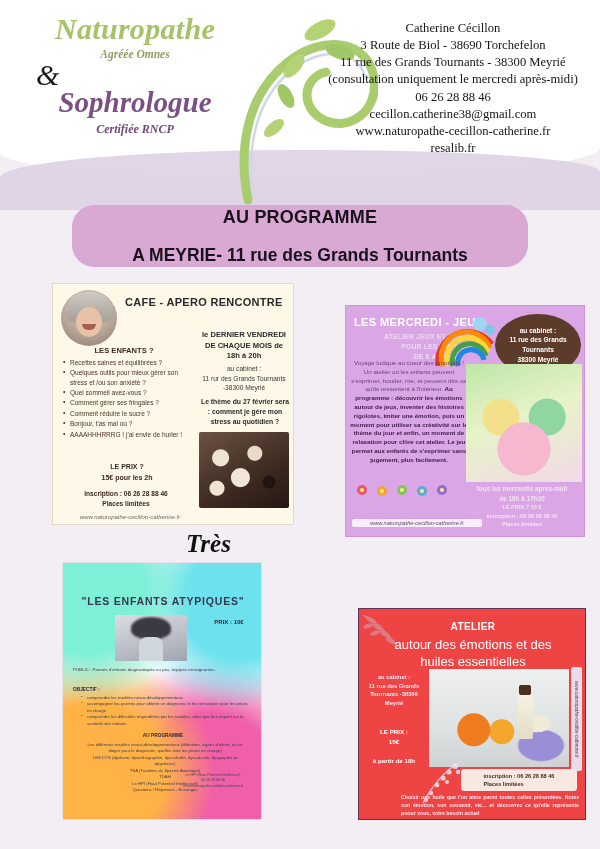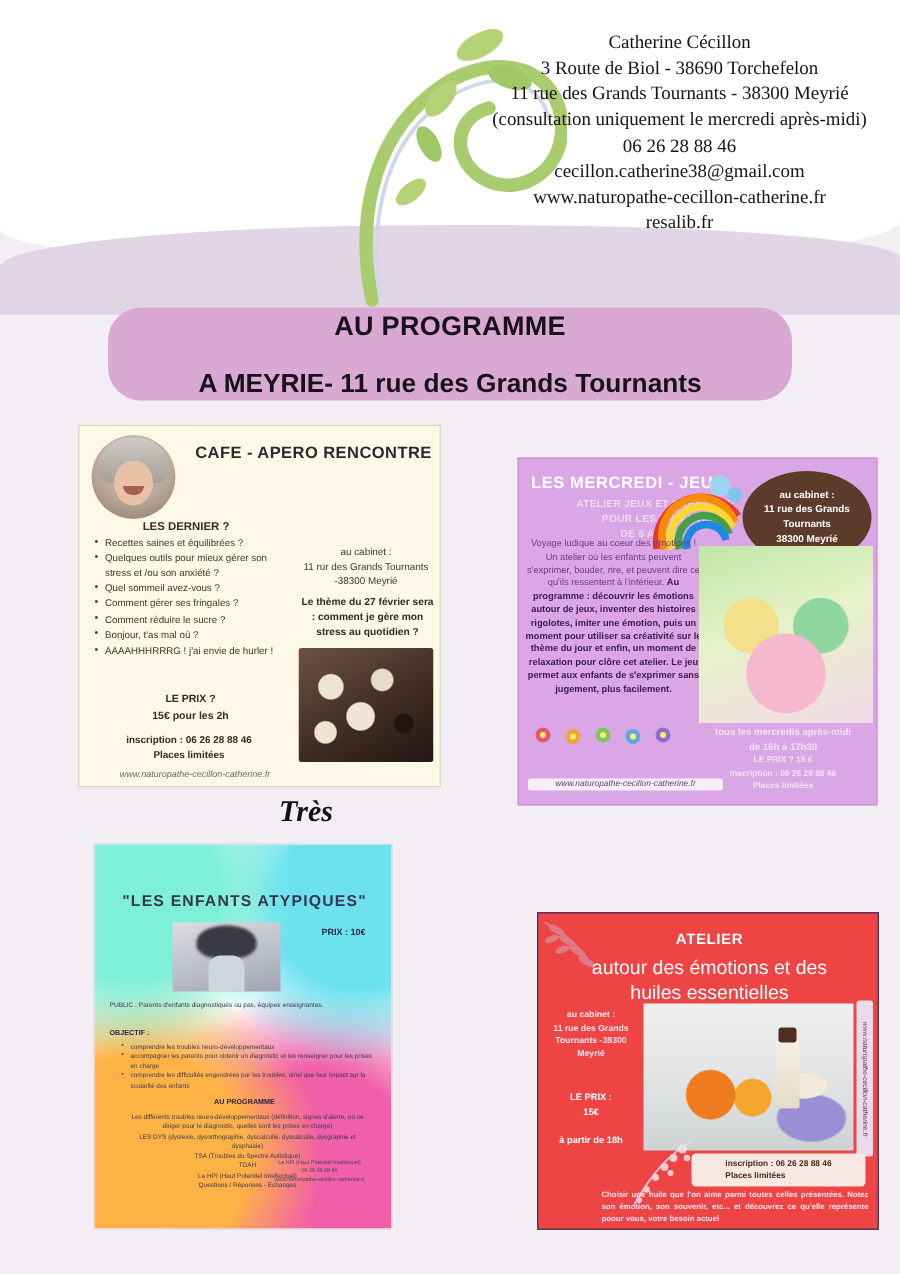--- a/index.html
+++ b/index.html
@@ -99,21 +99,21 @@
   #f1 .photo .face {
     position:absolute; left:15px; top:17px; width:26px; height:30px;
     border-radius:50%; background:#e7c2a6;
   }
   #f1 .photo .sm {
     position:absolute; left:21px; top:34px; width:14px; height:6px;
     border-radius:0 0 10px 10px; background:#a4604f;
   }
   #f1 .title {
     position:absolute; left:72px; top:12px; width:168px;
-    text-align:center; font-size:11px; font-weight:bold;
+    font-size:11px; font-weight:bold;
     letter-spacing:.3px; color:#2a2a2a;
   }
   #f1 .themes-h {
     position:absolute; left:8px; top:62px; width:126px;
     text-align:center; font-size:7.6px; font-weight:bold; color:#3b2a1e;
   }
   #f1 ul.themes {
     position:absolute; left:10px; top:74px; width:128px;
     list-style:none; font-size:6.5px; line-height:1.44; color:#4a3526;
   }
@@ -206,21 +206,21 @@
   #f2 .site {
     position:absolute; left:6px; top:213px; width:130px;
     font-size:5.6px; font-style:italic; color:#6d4477; text-align:center;
     background:#f7eefa; padding:1px 0; border-radius:2px;
   }
 
   
   .tres {
     position:absolute; left:186px; top:530px;
     font-family:"Liberation Serif", serif; font-style:italic; font-weight:bold;
-    font-size:20px; color:#111;
+    font-size:25px; color:#111;
   }
   .bientot {
     position:absolute; left:322px; top:558px;
     font-family:"Liberation Serif", serif; font-style:italic; font-weight:bold;
     font-size:28px; color:#111;
   }
 
   
   #f3 {
     left:62px; top:562px; width:200px; height:258px;
@@ -366,20 +366,27 @@
   <svg class="swirl" viewBox="0 0 150 205">
     <path d="M20 200 C 10 150, 18 95, 60 62 C 95 34, 140 40, 146 78 C 151 112, 120 132, 96 120 C 72 108, 74 78, 98 72" fill="none" stroke="#a9cd6e" stroke-width="9" stroke-linecap="round"></path>
     <path d="M26 198 C 18 152, 26 100, 64 70 C 96 45, 132 50, 138 80" fill="none" stroke="#cfd8e8" stroke-width="2.5"></path>
     <ellipse cx="92" cy="30" rx="17" ry="8" fill="#b4d377" transform="rotate(-28 92 30)"></ellipse>
     <ellipse cx="112" cy="52" rx="15" ry="7" fill="#9fc766" transform="rotate(18 112 52)"></ellipse>
     <ellipse cx="66" cy="66" rx="14" ry="7" fill="#b4d377" transform="rotate(-50 66 66)"></ellipse>
     <ellipse cx="58" cy="96" rx="13" ry="6.5" fill="#9fc766" transform="rotate(62 58 96)"></ellipse>
     <ellipse cx="46" cy="128" rx="12" ry="6" fill="#b4d377" transform="rotate(-40 46 128)"></ellipse>
   </svg>
 
+  <div class="brand">
+    <div class="l1">Naturopathe</div>
+    <div class="l2">Agréée Omnes</div>
+    <div class="amp">&amp;</div>
+    <div class="l3">Sophrologue</div>
+    <div class="l4">Certifiée RNCP</div>
+  </div>
 
   <div class="contact" style="white-space:pre-line;">Catherine Cécillon
 3 Route de Biol - 38690 Torchefelon
 11 rue des Grands Tournants - 38300 Meyrié (consultation uniquement le mercredi après-midi)
 06 26 28 88 46
 cecillon.catherine38@gmail.com
 www.naturopathe-cecillon-catherine.fr
 resalib.fr</div>
 
   <div class="banner">
@@ -387,35 +394,36 @@
     <div class="b2">A MEYRIE- 11 rue des Grands Tournants</div>
   </div>
 
   <div class="flyer" id="f1">
     <div class="photo">
       <div class="hair"></div>
       <div class="face"></div>
       <div class="sm"></div>
     </div>
     <div class="title">CAFE - APERO RENCONTRE</div>
-    <div class="themes-h">LES DERNIER ?</div>
+    <div class="themes-h">LES ENFANTS ?</div>
     <ul class="themes">
       <li>Recettes saines et équilibrées ?</li>
       <li>Quelques outils pour mieux gérer son stress et /ou son anxiété ?</li>
       <li>Quel sommeil avez-vous ?</li>
       <li>Comment gérer ses fringales ?</li>
       <li>Comment réduire le sucre ?</li>
       <li>Bonjour, t'as mal où ?</li>
       <li>AAAAHHHRRRG ! j'ai envie de hurler !</li>
     </ul>
     <div class="price" style="white-space:pre-line;">LE PRIX ?
 15€ pour les 2h</div>
     <div class="insc" style="white-space:pre-line;">inscription : 06 26 28 88 46
 Places limitées</div>
     <div class="site">www.naturopathe-cecillon-catherine.fr</div>
+    <div class="when">le DERNIER VENDREDI DE CHAQUE MOIS de 18h à 20h</div>
     <div class="cab" style="white-space:pre-line;">au cabinet :
 11 rur des Grands Tournants -38300 Meyrié</div>
     <div class="theme27">Le thème du 27 février sera : comment je gère mon stress au quotidien ?</div>
     <div class="coffee"></div>
   </div>
 
   <div class="flyer" id="f2">
     <div class="title">LES MERCREDI - JEUX</div>
     <div class="sub" style="white-space:pre-line;">ATELIER JEUX ET CREATIVITE
 POUR LES ENFANTS

